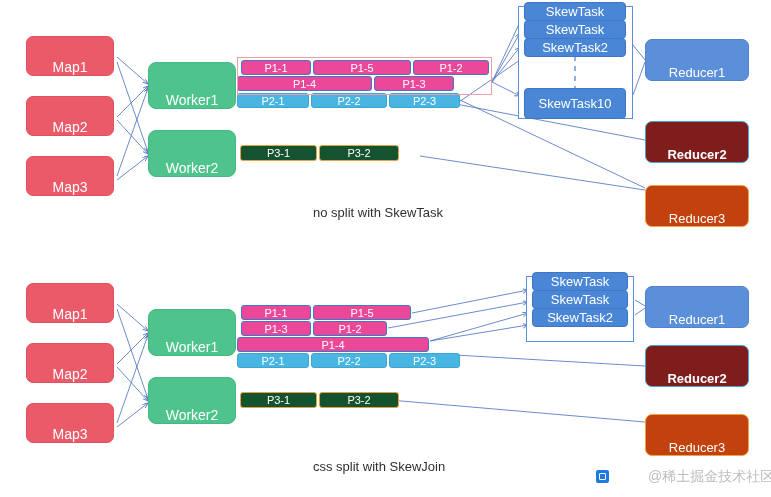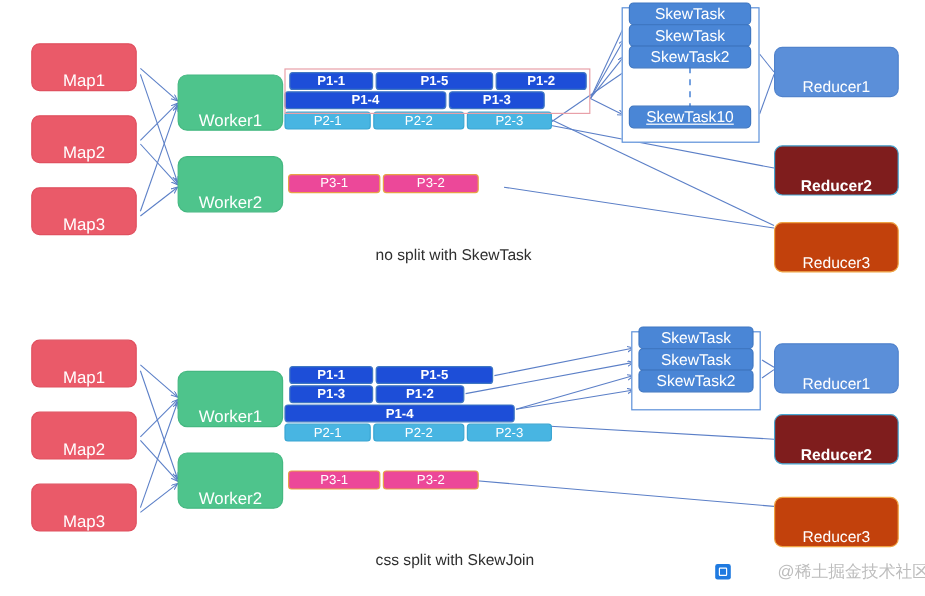--- a/index.html
+++ b/index.html
@@ -60,23 +60,23 @@
     position: absolute;
     box-sizing: border-box;
     display: flex;
     align-items: center;
     justify-content: center;
     color: #ffffff;
     font-size: 11px;
     border-radius: 3px;
     z-index: 4;
   }
-  .p1 { background:#1d4ed8; border:1px solid #3f77c2;font-weight:bold; }
+  .p1 { background:#ec4899; border:1px solid #3f77c2; }
   .p2 { background:#48b5e2; border:1px solid #3ba6d2; }
-  .p3 { background:#ec4899; border:1px solid #e7a247; }
+  .p3 { background:#14532d; border:1px solid #e7a247; }
 
   .skew-box {
     position: absolute;
     box-sizing: border-box;
     border: 1.3px solid #5b8fd9;
     background: #ffffff;
     z-index: 5;
   }
   .skew-item {
     position: absolute;
@@ -236,21 +236,21 @@
 <div class="skew-box" style="left:518px; top:6px; width:115px; height:113px;"></div>
 <div class="skew-item" style="left:524px; top:2px;  width:102px; height:19px;">
     <span>SkewTask</span>
   </div>
 <div class="skew-item" style="left:524px; top:20px; width:102px; height:19px;">
     <span>SkewTask</span>
   </div>
 <div class="skew-item" style="left:524px; top:38px; width:102px; height:19px;">
     <span>SkewTask2</span>
   </div>
-<div class="skew-item" style="left:524px; top:88px; width:102px; height:19px;text-decoration:underline;">
+<div class="skew-item" style="left:524px; top:88px; width:102px; height:31px;">
     <span>SkewTask10</span>
   </div>
 <svg style="position:absolute; left:518px; top:50px; width:115px; height:44px; z-index:5;">
   <line x1="57" y1="6" x2="57" y2="40" stroke="#5b8fd9" stroke-width="1.4" stroke-dasharray="5,5"></line>
 </svg>
 
 <div class="node reducer-node reducer-1" style="left:645px; top:39px;">
     <span>Reducer1</span>
   </div>
 <div class="node reducer-node reducer-2" style="left:645px; top:121px;">

